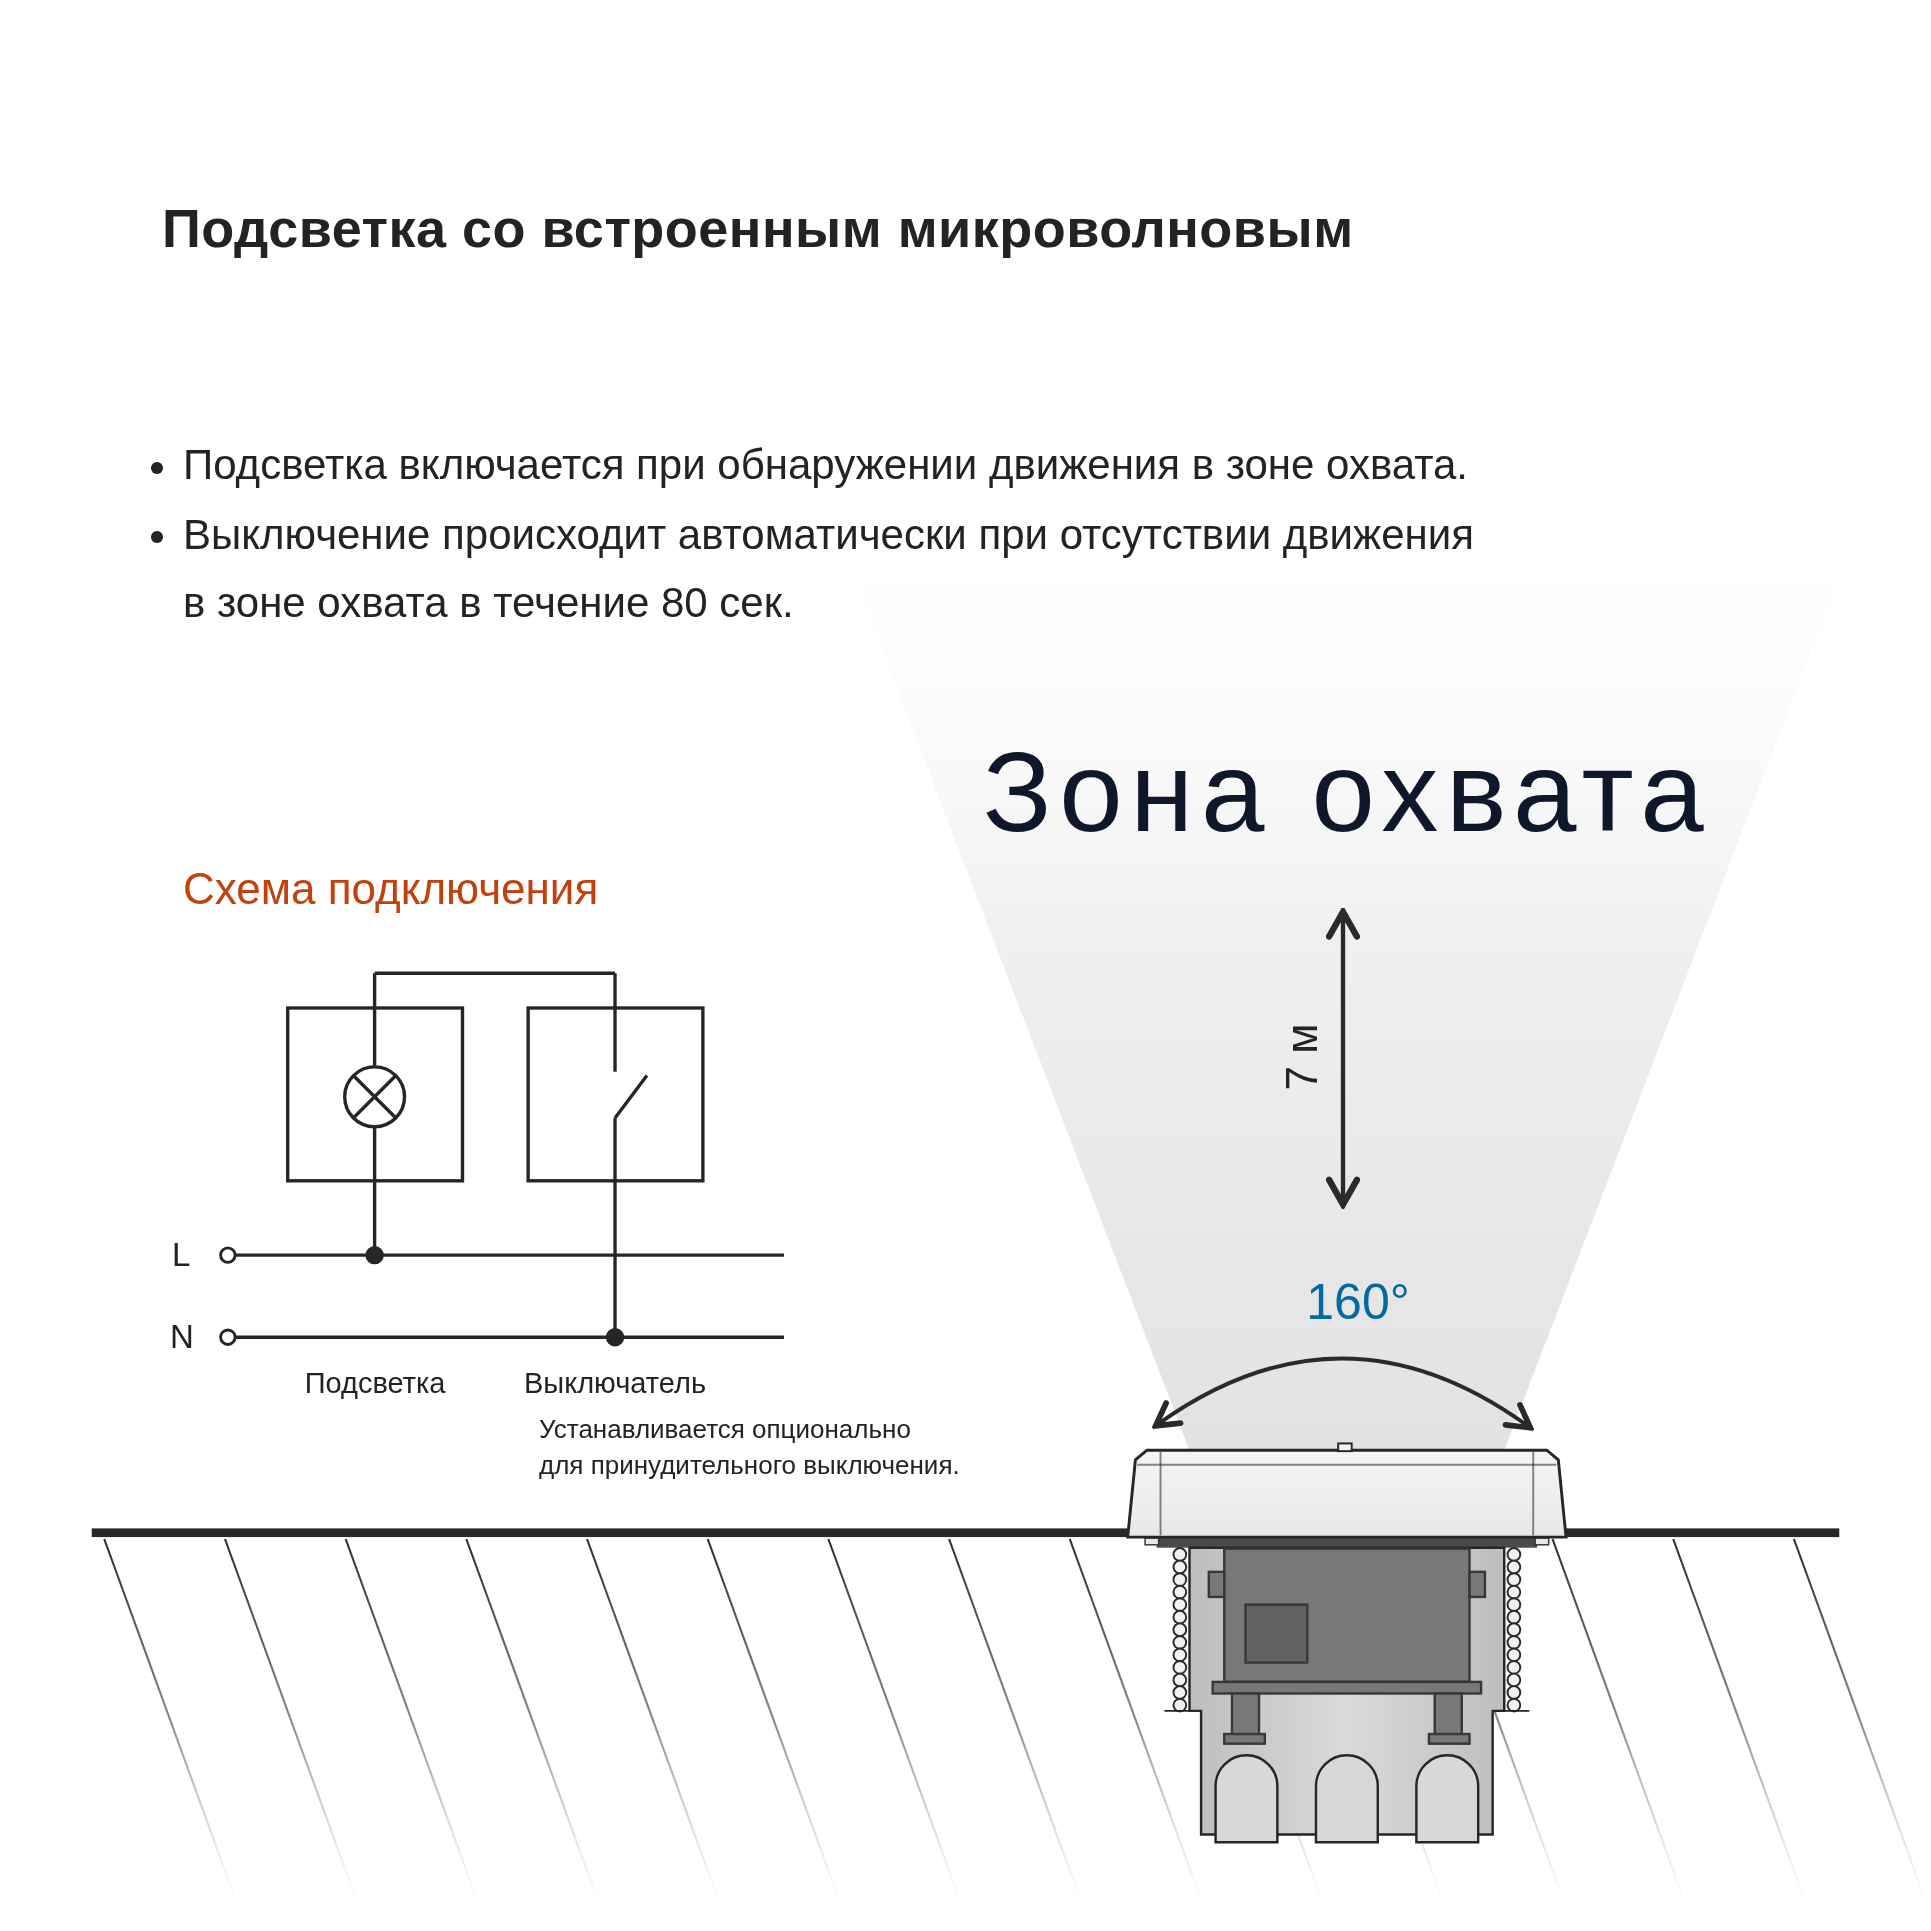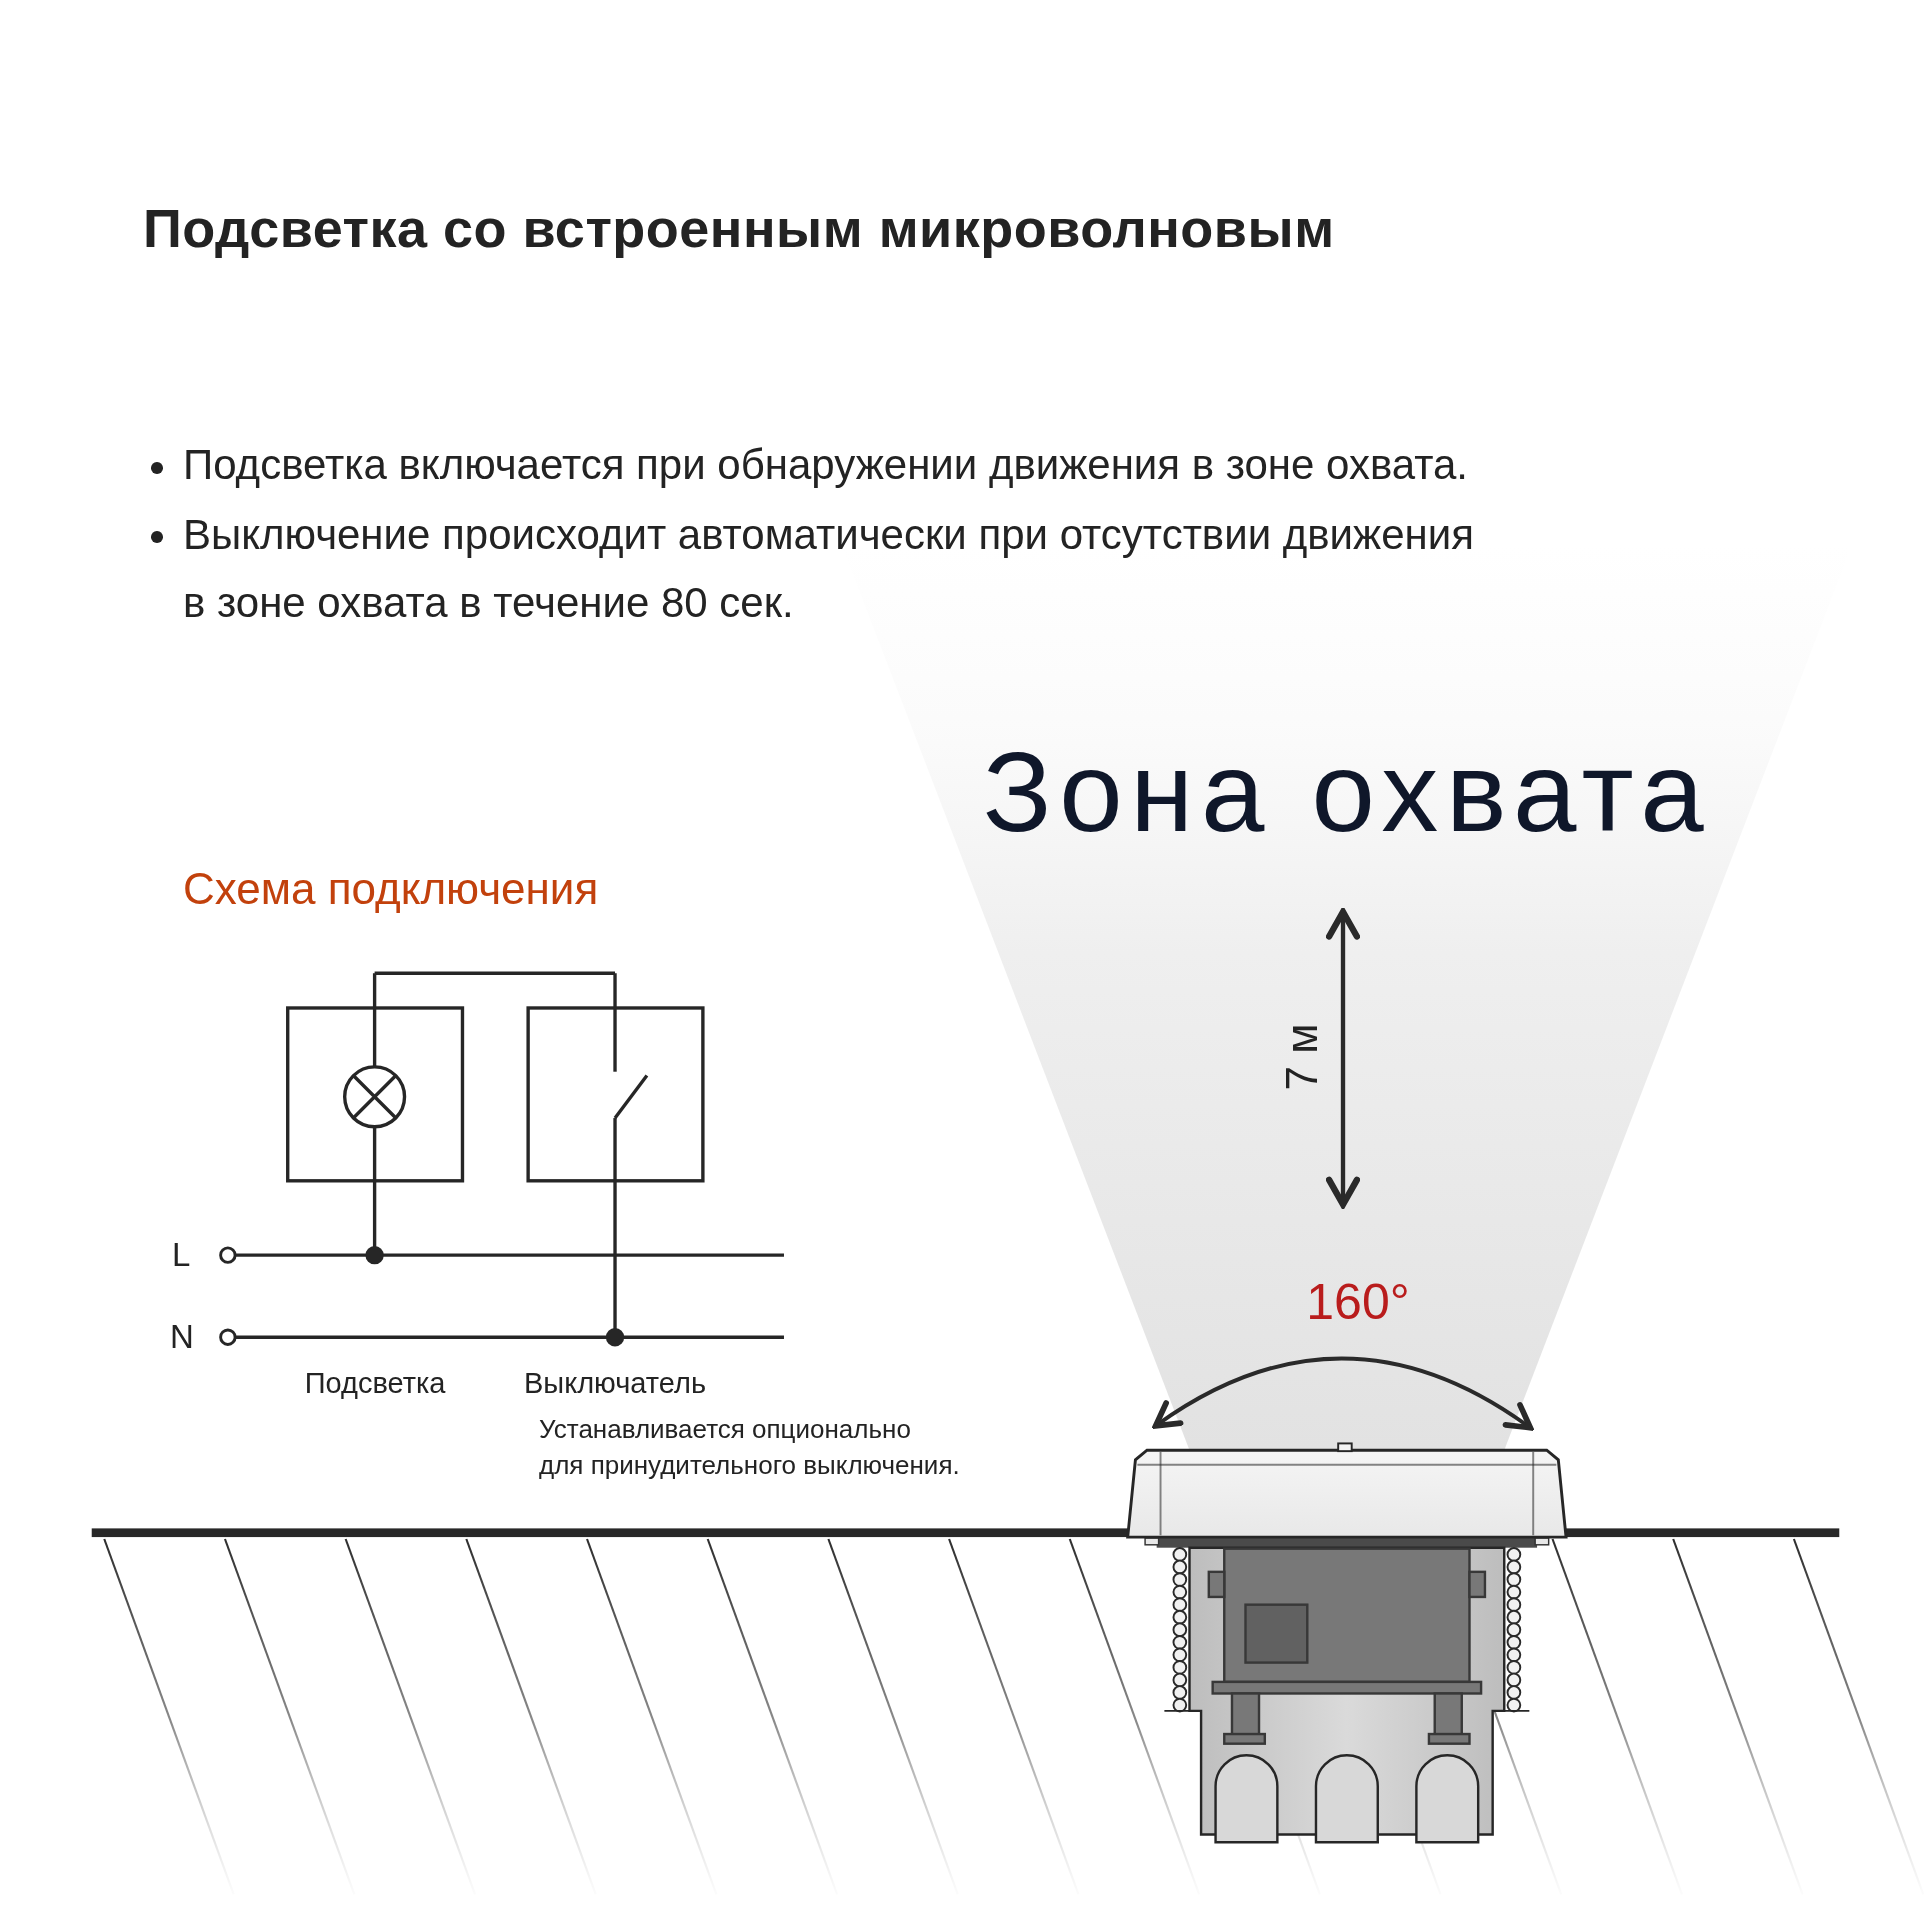--- a/index.html
+++ b/index.html
@@ -3,42 +3,42 @@
 <meta charset="utf-8">
 <style>
   html,body{margin:0;padding:0;background:#ffffff;}
   .canvas{
     position:relative;width:1931px;height:1931px;background:#ffffff;overflow:hidden;
     font-family:"Liberation Sans", sans-serif;color:#232323;
   }
   .art{position:absolute;left:0;top:0;width:1931px;height:1931px;z-index:1;}
   .txt{position:absolute;z-index:2;white-space:nowrap;}
   .title-line{left:143px;font-size:54px;font-weight:700;letter-spacing:0.5px;color:#232323;}
-  .title-1{top:197px;}
+  .title-1{top:197px;margin-left:19px;}
   .title-2{top:284px;}
   .bullet-line{left:183px;font-size:42px;color:#232323;}
   .b1{top:441px;}
   .b2a{top:511px;}
   .b2b{top:579px;}
   .bullet-dot{position:absolute;z-index:2;width:11.6px;height:11.6px;border-radius:50%;background:#232323;left:151px;}
   .dot1{top:462px;}
   .dot2{top:531px;}
   .scheme-heading{left:183px;top:864px;font-size:44px;color:#c2410c;}
   .watermark{left:1347px;top:726px;transform:translateX(-50%);font-size:114px;letter-spacing:7.7px;color:#0f172a;}
   .terminal-label{font-size:33px;color:#232323;}
   .lbl-l{left:172px;top:1236px;}
   .lbl-n{left:170px;top:1318px;}
   .circuit-label{font-size:29px;color:#232323;transform:translateX(-50%);}
   .lbl-lamp{left:375px;top:1367px;}
   .lbl-switch{left:615px;top:1367px;}
   .note-line{left:539px;font-size:26px;color:#232323;}
   .note-1{top:1414px;}
   .note-2{top:1450px;}
   .range-label{left:1302px;top:1057px;transform:translate(-50%,-50%) rotate(-90deg);font-size:44px;color:#232323;}
-  .angle-label{left:1358px;top:1273px;transform:translateX(-50%);font-size:50px;color:#b91c1c;}
+  .angle-label{left:1358px;top:1273px;transform:translateX(-50%);font-size:50px;color:#0369a1;}
 </style>
 </head>
 <body>
 
 <div class="canvas">
 
   <svg class="art" viewBox="0 0 2000 2000" aria-hidden="true">
     <defs>
       <linearGradient id="coneG" gradientUnits="userSpaceOnUse" x1="0" y1="565" x2="0" y2="1502">
         <stop offset="0" stop-color="#f2f2f2" stop-opacity="0"></stop>

